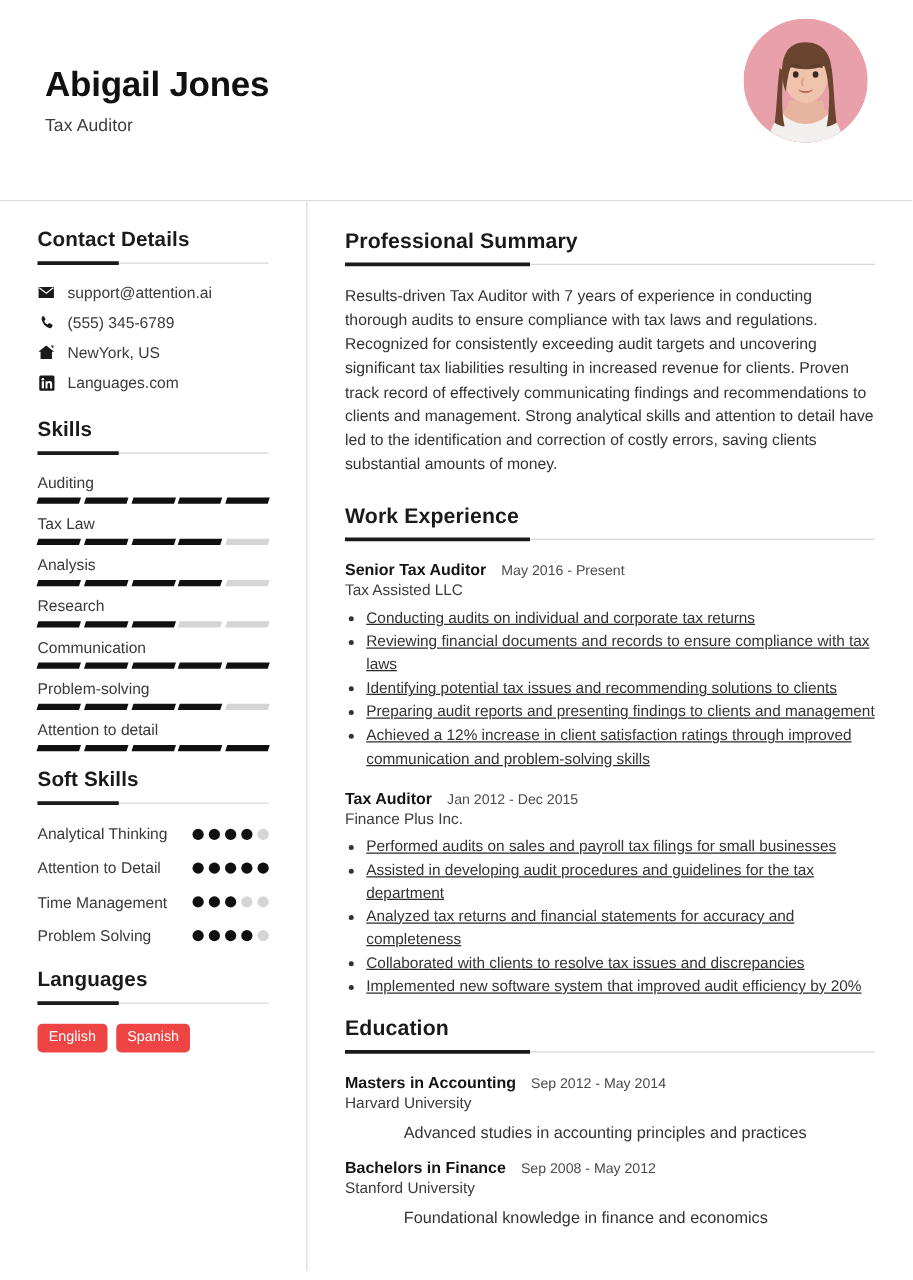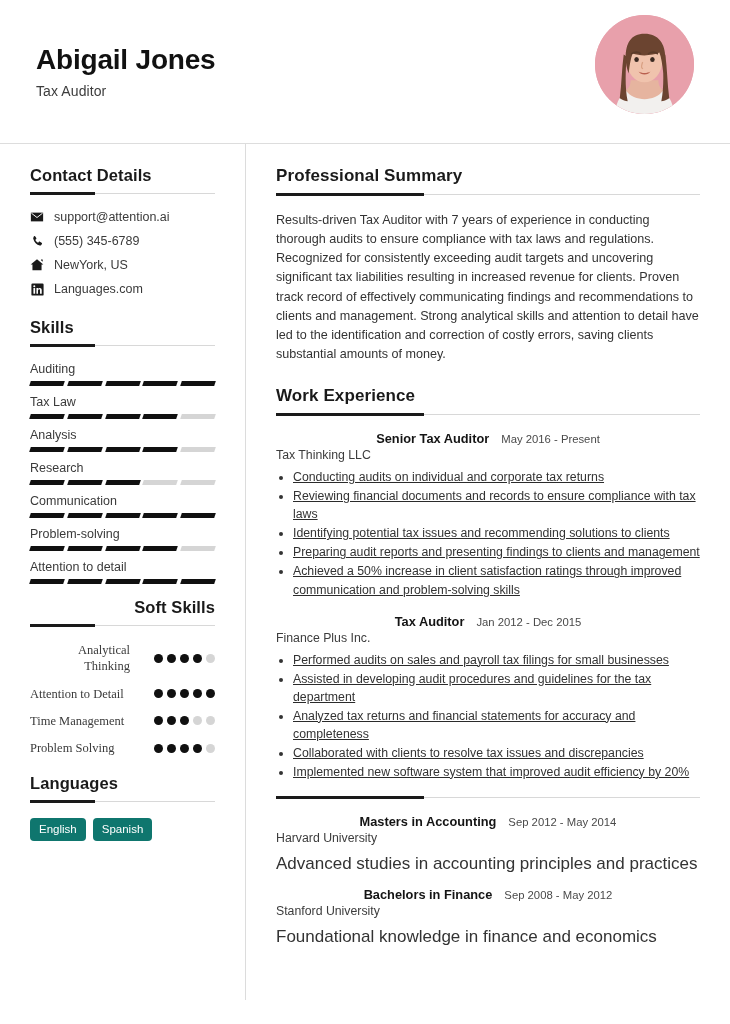--- a/index.html
+++ b/index.html
@@ -8,21 +8,21 @@
     background:#ffffff;
     font-family:"Liberation Sans", sans-serif;
     color:#2b2b2b;
     position:relative;
     overflow:hidden;
   }
   .page { width:730px; height:1024px; position:relative; }
 
   
   .header {
-    height:144px;
+    height:161px;
     position:relative;
     border-bottom:1px solid #dddddd;
     display:flex;
     align-items:center;
   }
   .header-text { padding-left:36px; }
   .full-name {
     font-size:28px;
     font-weight:bold;
     letter-spacing:-0.2px;
@@ -123,61 +123,60 @@
     transform:skewX(-18deg);
     background:#d5d5d5;
   }
   .seg.on { background:#101010; }
 
   
   .soft-row {
     display:flex;
     align-items:center;
     justify-content:space-between;
-    gap:24px;
+    gap:8px;
     margin-bottom:11px;
-    font-family:Liberation Serif, serif;
   }
   .soft-name {
     font-size:12.5px;
     color:#3a3a3a;
     line-height:1.3;
     max-width:105px;
   }
   .dots { display:flex; gap:4px; flex:none; }
   .dot {
     width:9px; height:9px;
     border-radius:50%;
     background:#d5d5d5;
   }
   .dot.on { background:#101010; }
 
   
   .lang-wrap { display:flex; gap:7px; flex-wrap:wrap; }
   .lang-chip {
-    background:#0f766e;
+    background:#ef4444;
     color:#ffffff;
     font-size:11.5px;
     padding:5px 9px;
     border-radius:4px;
     line-height:1.1;
   }
 
   
   .summary {
     font-size:12.6px;
     line-height:1.52;
     color:#333333;
     text-align:left;
     margin-bottom:22px;
   }
   .entry { margin-bottom:15px; }
   .entry-head {
     display:flex;
-    justify-content:center;
+    justify-content:flex-start;
     align-items:baseline;
     gap:12px;
   }
   .entry-role {
     font-size:12.8px;
     font-weight:bold;
     color:#141414;
   }
   .entry-date {
     font-size:11.3px;
@@ -195,23 +194,24 @@
     padding-left:17px;
     text-decoration:underline;
   }
   ul.bullets li {
     font-size:12.3px;
     line-height:1.47;
     color:#333333;
     margin-bottom:1px;
   }
   .edu-desc {
-    font-size:17px;
+    font-size:13px;
     color:#333333;
     margin-top:9px;
+    margin-left:47px;
   }
   .edu-entry { margin-bottom:13px; }
 </style>
 </head>
 <body>
 
 <div class="page">
 
   <div class="header">
     <div class="header-text">
@@ -358,21 +358,21 @@
                 <span class="seg on"></span>
                 <span class="seg on"></span>
                 <span class="seg on"></span>
                 <span class="seg on"></span>
                 <span class="seg on"></span>
               </div>
             </div>
           </div>
       </div>
 
-      <div style="margin-top:14px;text-align:right;">
+      <div style="margin-top:14px;">
         <div class="sec-title">Soft Skills</div>
         <div class="sec-rule"></div>
         <div id="soft-list">
             <div class="soft-row">
               <div class="soft-name">Analytical Thinking</div>
               <div class="dots">
                 <span class="dot on"></span>
                 <span class="dot on"></span>
                 <span class="dot on"></span>
                 <span class="dot on"></span>
@@ -435,47 +435,48 @@
 
       <div>
         <div class="sec-title">Work Experience</div>
         <div class="sec-rule"></div>
         <div id="exp-list">
             <div class="entry">
               <div class="entry-head">
                 <div class="entry-role">Senior Tax Auditor</div>
                 <div class="entry-date">May 2016 - Present</div>
               </div>
-              <div class="entry-org">Tax Thinking LLC</div>
+              <div class="entry-org">Tax Assisted LLC</div>
               <ul class="bullets">
                 <li>Conducting audits on individual and corporate tax returns</li>
                 <li>Reviewing financial documents and records to ensure compliance with tax laws</li>
                 <li>Identifying potential tax issues and recommending solutions to clients</li>
                 <li>Preparing audit reports and presenting findings to clients and management</li>
-                <li>Achieved a 50% increase in client satisfaction ratings through improved communication and problem-solving skills</li>
+                <li>Achieved a 12% increase in client satisfaction ratings through improved communication and problem-solving skills</li>
               </ul>
             </div>
             <div class="entry">
               <div class="entry-head">
                 <div class="entry-role">Tax Auditor</div>
                 <div class="entry-date">Jan 2012 - Dec 2015</div>
               </div>
               <div class="entry-org">Finance Plus Inc.</div>
               <ul class="bullets">
                 <li>Performed audits on sales and payroll tax filings for small businesses</li>
                 <li>Assisted in developing audit procedures and guidelines for the tax department</li>
                 <li>Analyzed tax returns and financial statements for accuracy and completeness</li>
                 <li>Collaborated with clients to resolve tax issues and discrepancies</li>
                 <li>Implemented new software system that improved audit efficiency by 20%</li>
               </ul>
             </div>
           </div>
       </div>
 
       <div style="margin-top:6px;">
+        <div class="sec-title">Education</div>
         <div class="sec-rule"></div>
         <div id="edu-list">
             <div class="edu-entry">
               <div class="entry-head">
                 <div class="entry-role">Masters in Accounting</div>
                 <div class="entry-date">Sep 2012 - May 2014</div>
               </div>
               <div class="entry-org">Harvard University</div>
               <div class="edu-desc">Advanced studies in accounting principles and practices</div>
             </div>

